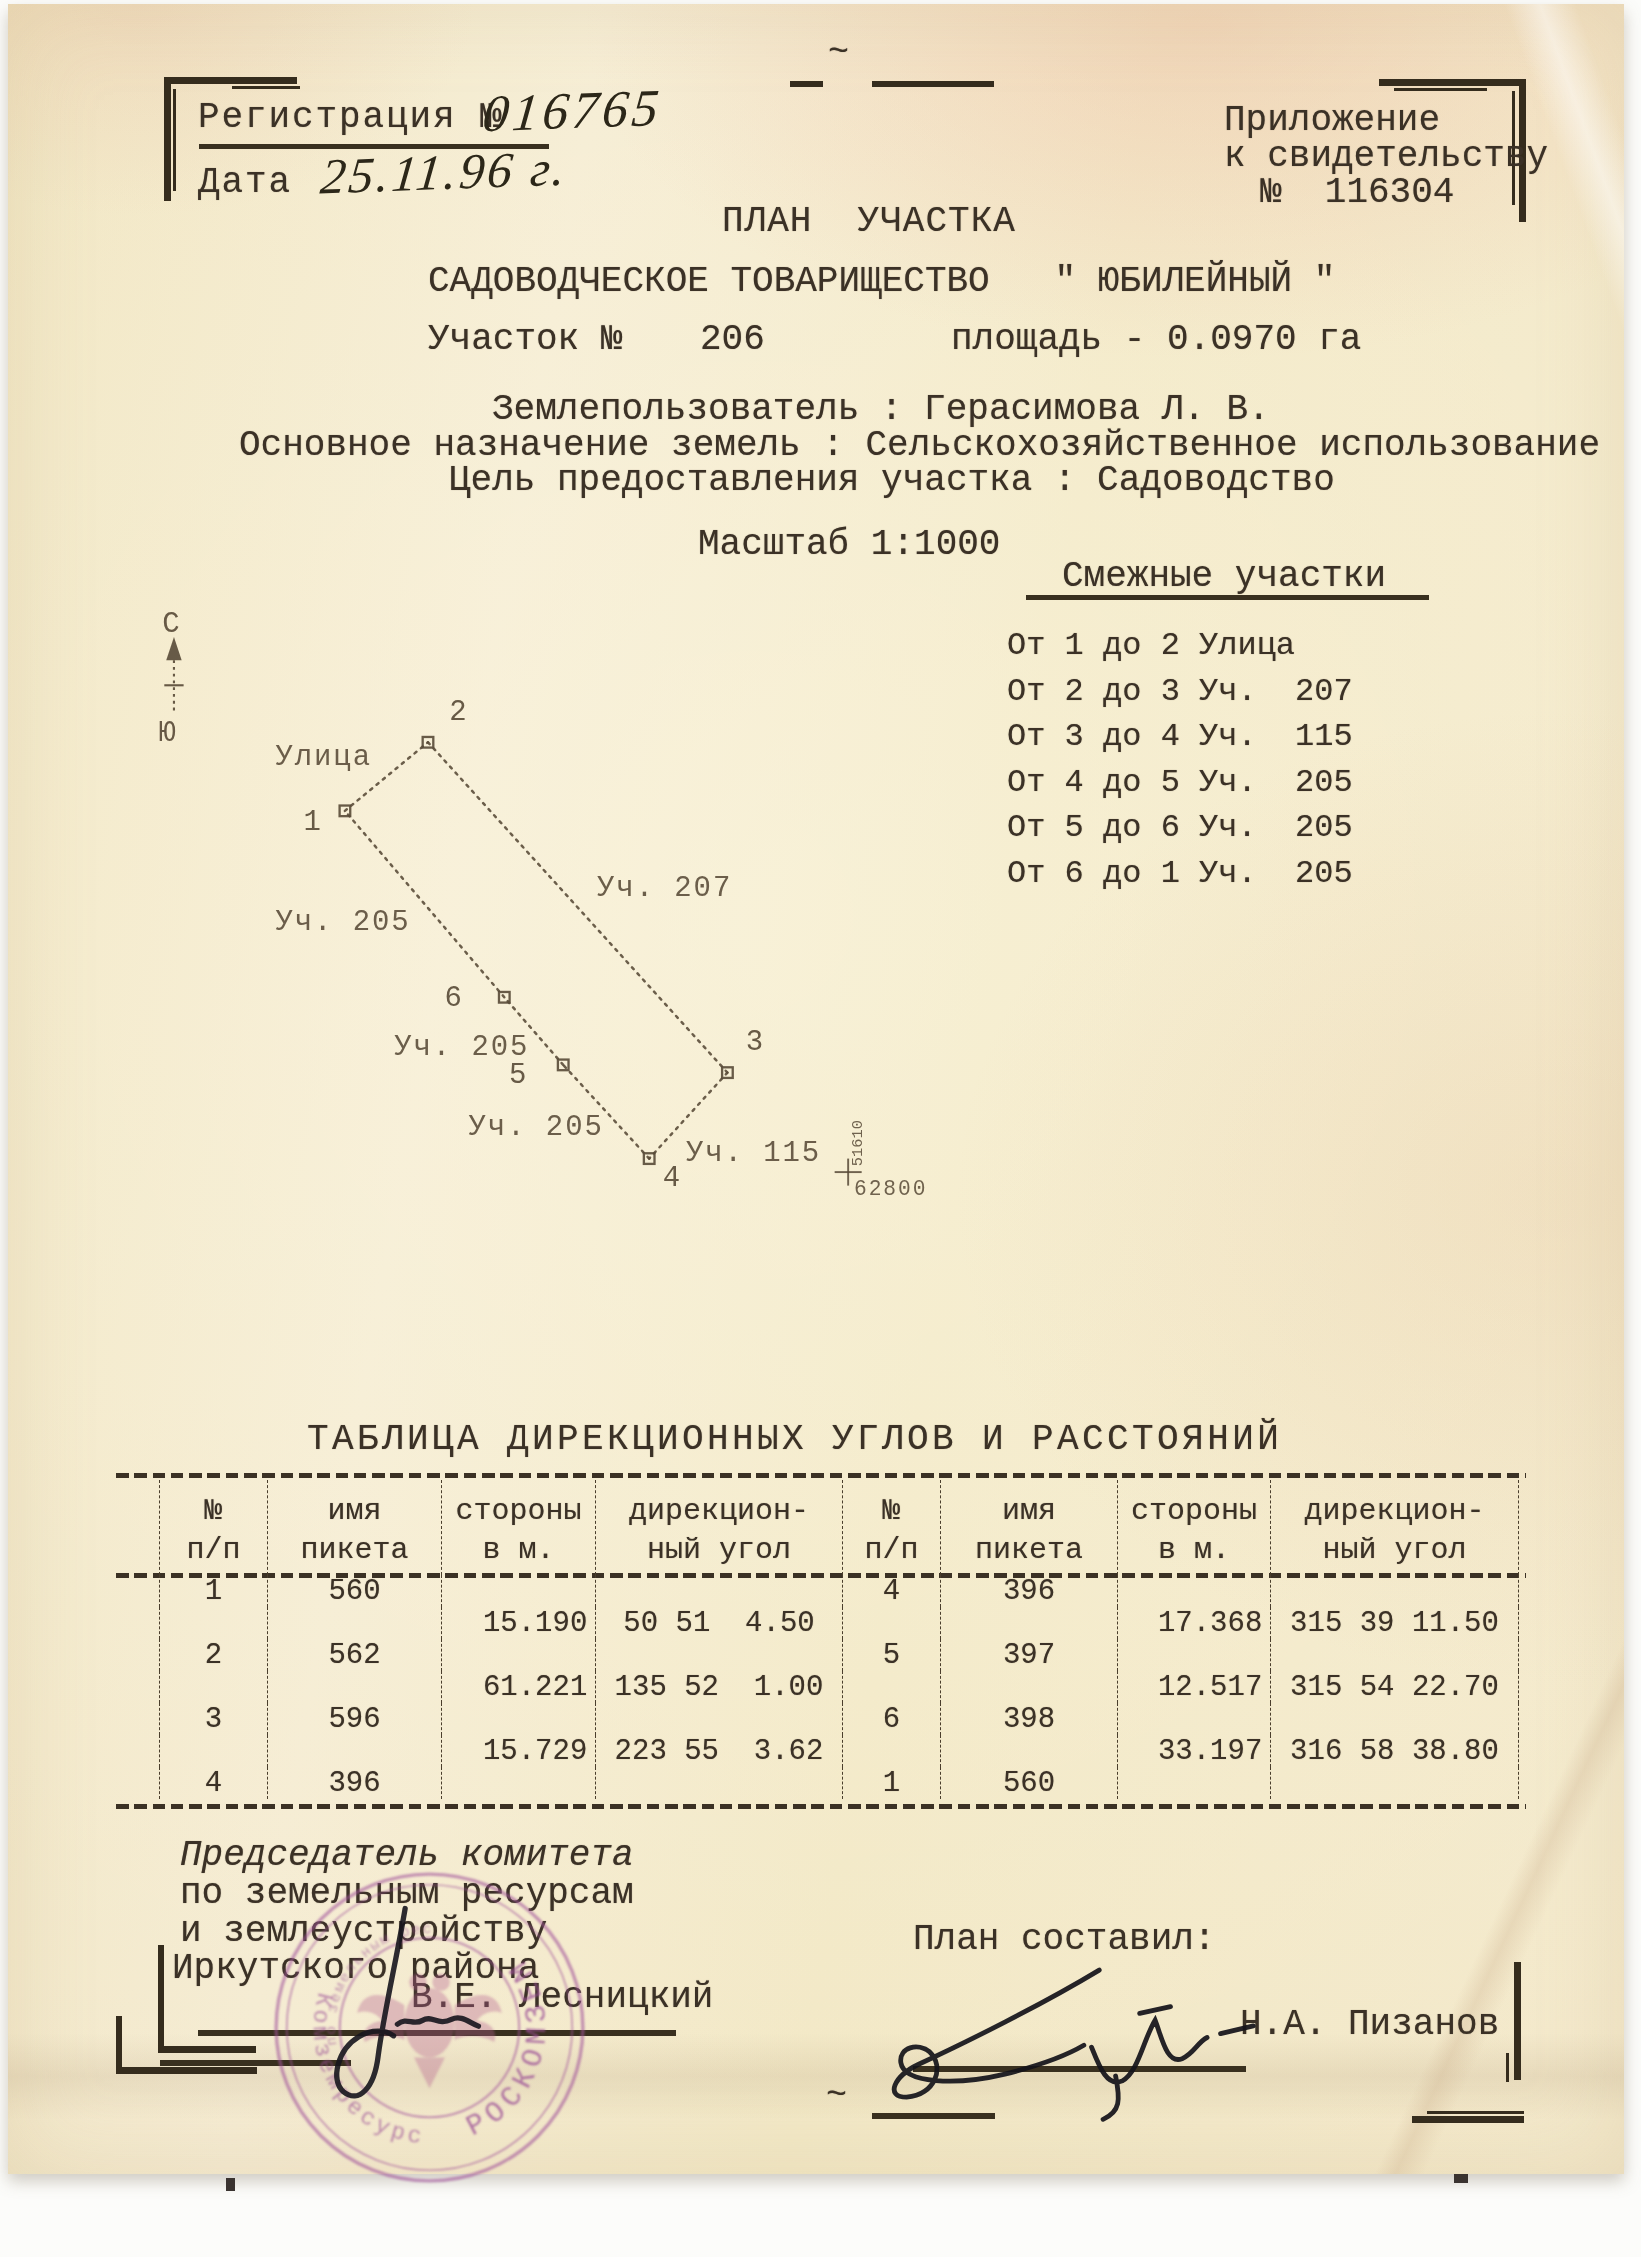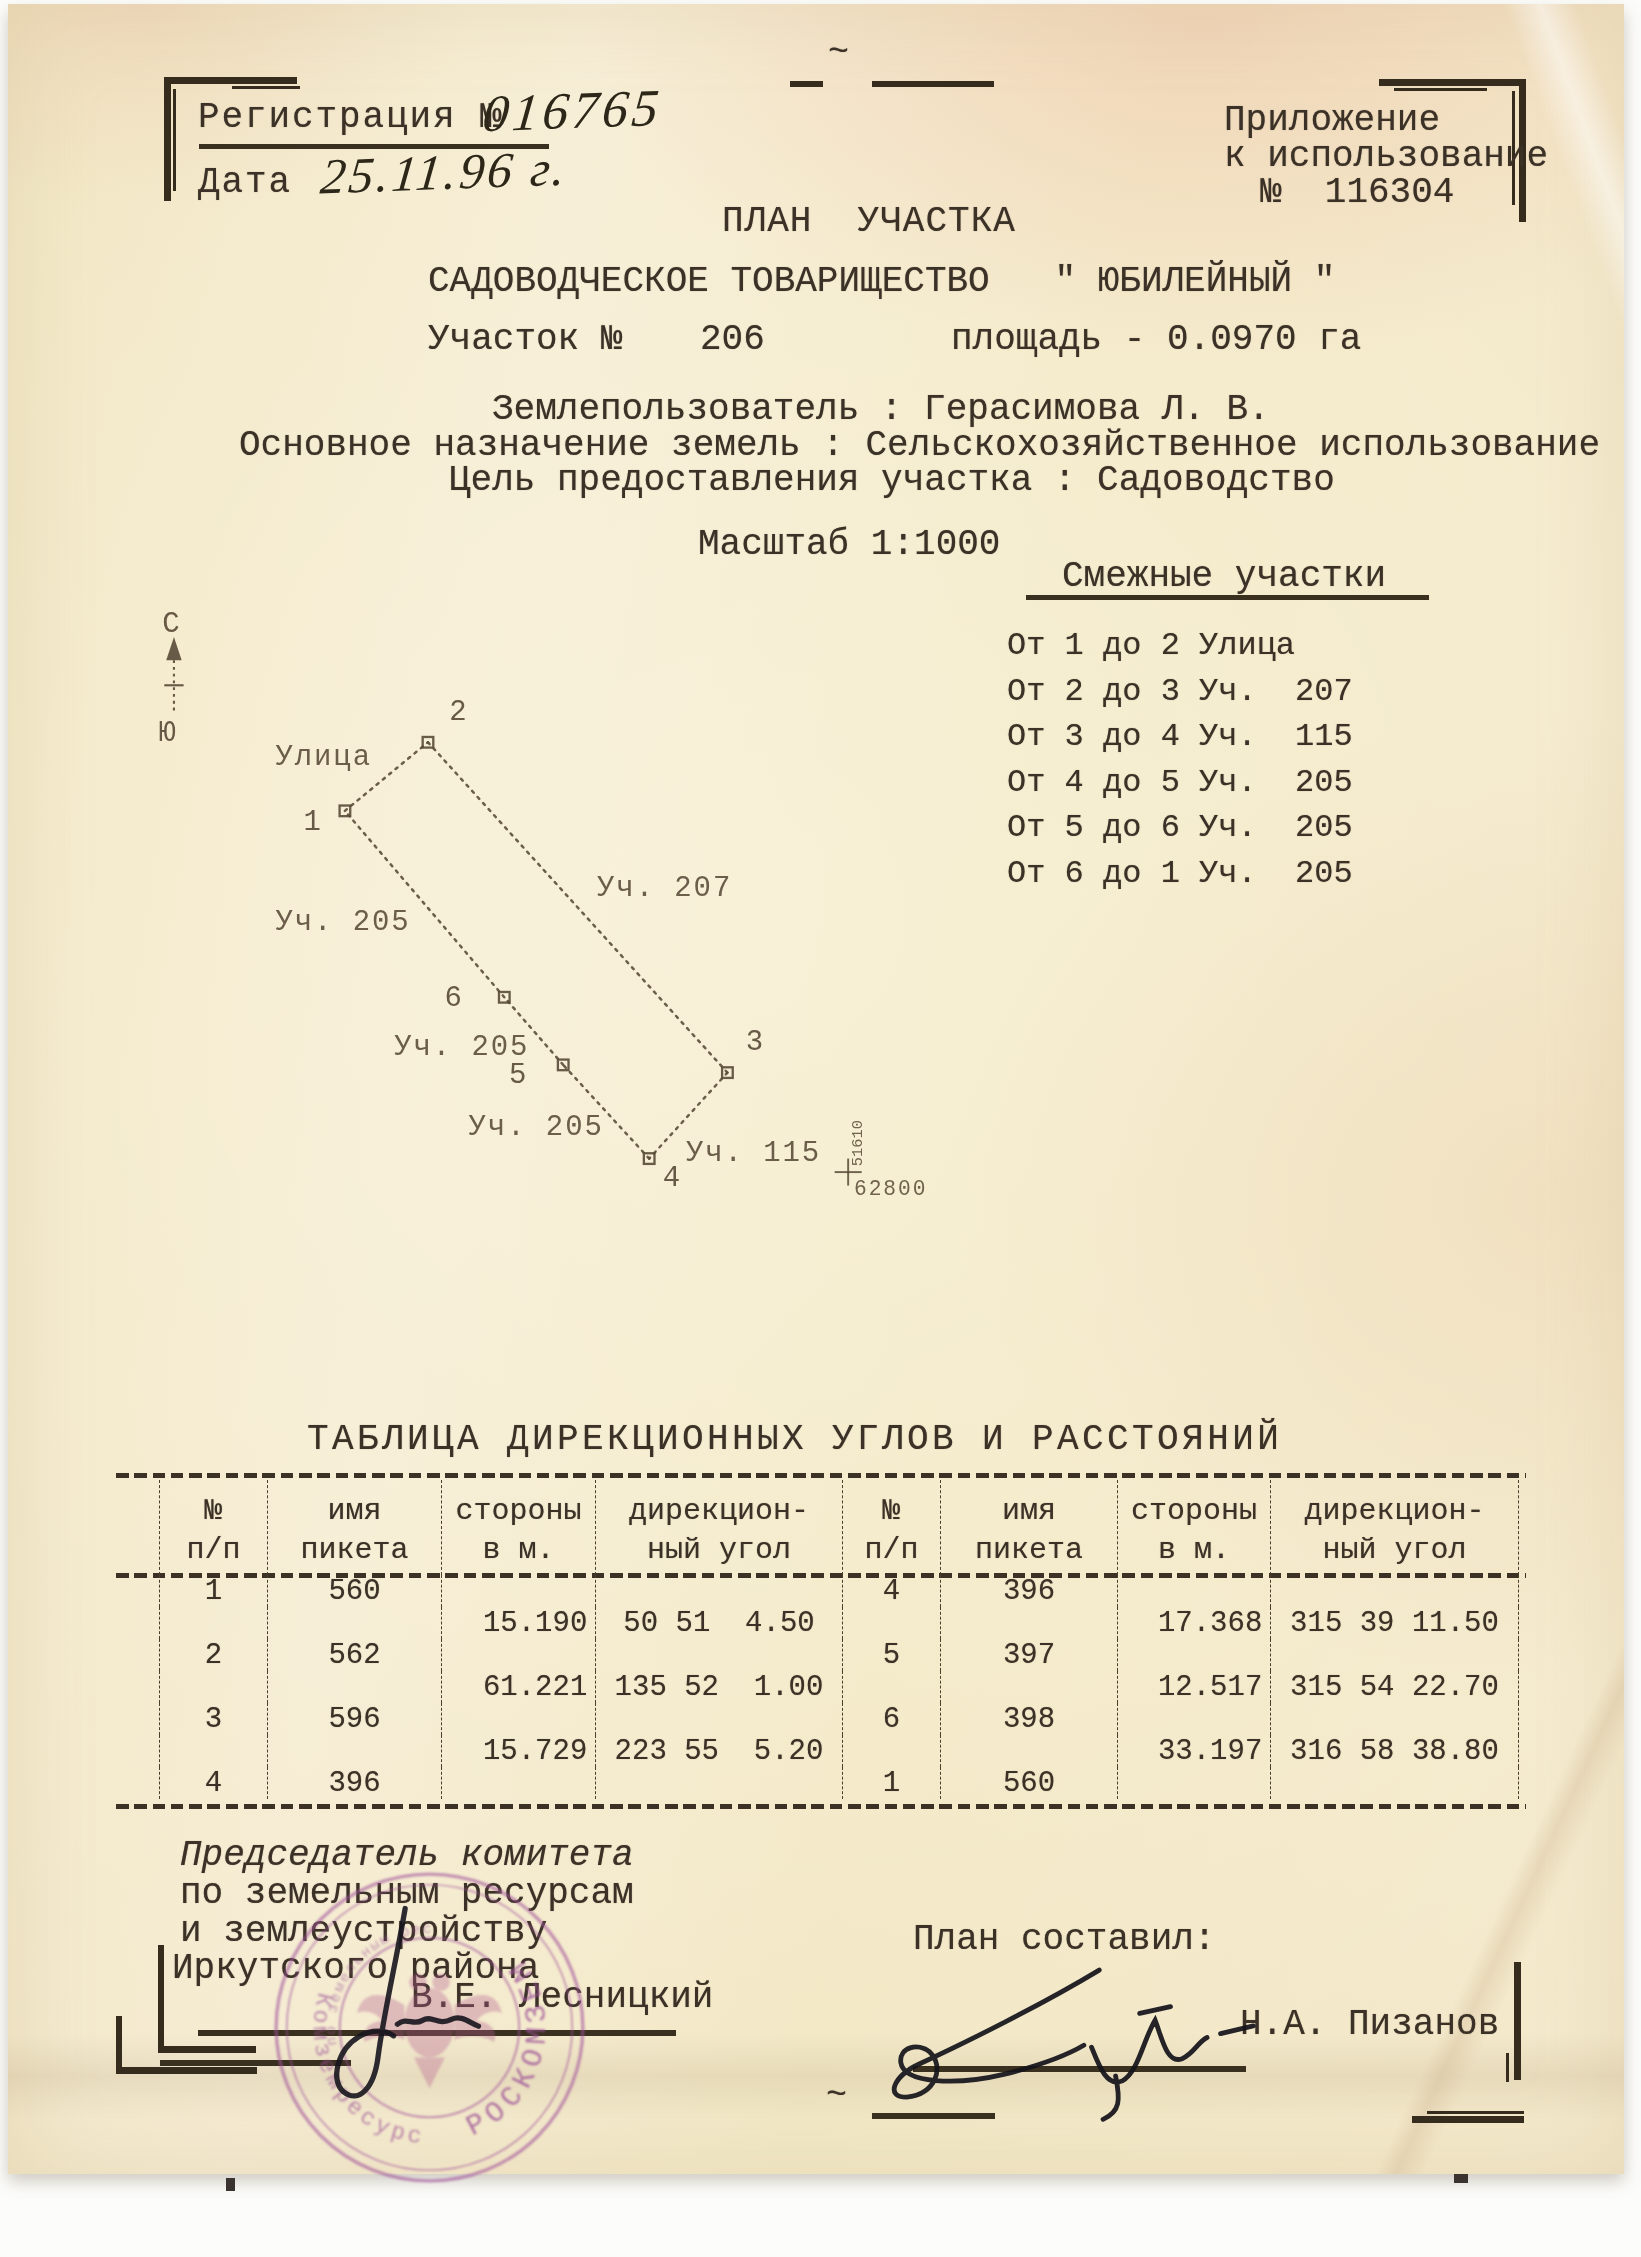--- a/index.html
+++ b/index.html
@@ -64,21 +64,21 @@
 <div class="bline" style="left:872px;top:81px;width:122px;height:5.8px;"></div>
 <div class="tw" style="left:828px;top:35px;font-size:35px;">~</div>
 
 <div class="tw" style="left:198px;top:99px;letter-spacing:1.9px;">Регистрация №</div>
 <div class="hw" style="left:483px;top:81px;font-size:52px;letter-spacing:3.9px;">016765</div>
 <div class="rule" style="left:199px;top:144px;width:350px;height:4.8px;"></div>
 <div class="tw" style="left:198px;top:164px;letter-spacing:1.9px;">Дата</div>
 <div class="hw" style="left:321px;top:143px;font-size:50px;letter-spacing:2.9px;">25.11.96 г.</div>
 
 <div class="tw" style="left:1224px;top:102px;text-align:center;">Приложение</div>
-<div class="tw" style="left:1224px;top:138px;">к использование</div>
+<div class="tw" style="left:1224px;top:138px;">к свидетельству</div>
 <div class="tw" style="left:1224px;top:174px;padding-left:36px;">№  116304</div>
 
 <div class="tw" style="left:722px;top:203px;letter-spacing:1px;">ПЛАН  УЧАСТКА</div>
 <div class="tw" style="left:428px;top:263px;">САДОВОДЧЕСКОЕ ТОВАРИЩЕСТВО   " ЮБИЛЕЙНЫЙ "</div>
 <div class="tw" style="left:428px;top:321px;">Участок №</div>
 <div class="tw" style="left:700px;top:321px;text-align:right;">206</div>
 <div class="tw" style="left:951px;top:321px;">площадь - 0.0970 га</div>
 <div class="tw" style="left:492px;top:391px;">Землепользователь : Герасимова Л. В.</div>
 <div class="tw" style="left:239px;top:427px;">Основное назначение земель : Сельскохозяйственное использование</div>
 <div class="tw" style="left:449px;top:462px;">Цель предоставления участка : Садоводство</div>
@@ -188,21 +188,21 @@
     <div class="cell ">596</div>
     <div class="cell "></div>
     <div class="cell "></div>
     <div class="cell ">6</div>
     <div class="cell ">398</div>
     <div class="cell "></div>
     <div class="cell cr "></div>
     <div class="cell "></div>
     <div class="cell "></div>
     <div class="cell num">15.729</div>
-    <div class="cell ">223 55  5.20</div>
+    <div class="cell ">223 55  3.62</div>
     <div class="cell "></div>
     <div class="cell "></div>
     <div class="cell num">33.197</div>
     <div class="cell cr ">316 58 38.80</div>
     <div class="cell ">4</div>
     <div class="cell ">396</div>
     <div class="cell "></div>
     <div class="cell "></div>
     <div class="cell ">1</div>
     <div class="cell ">560</div>

